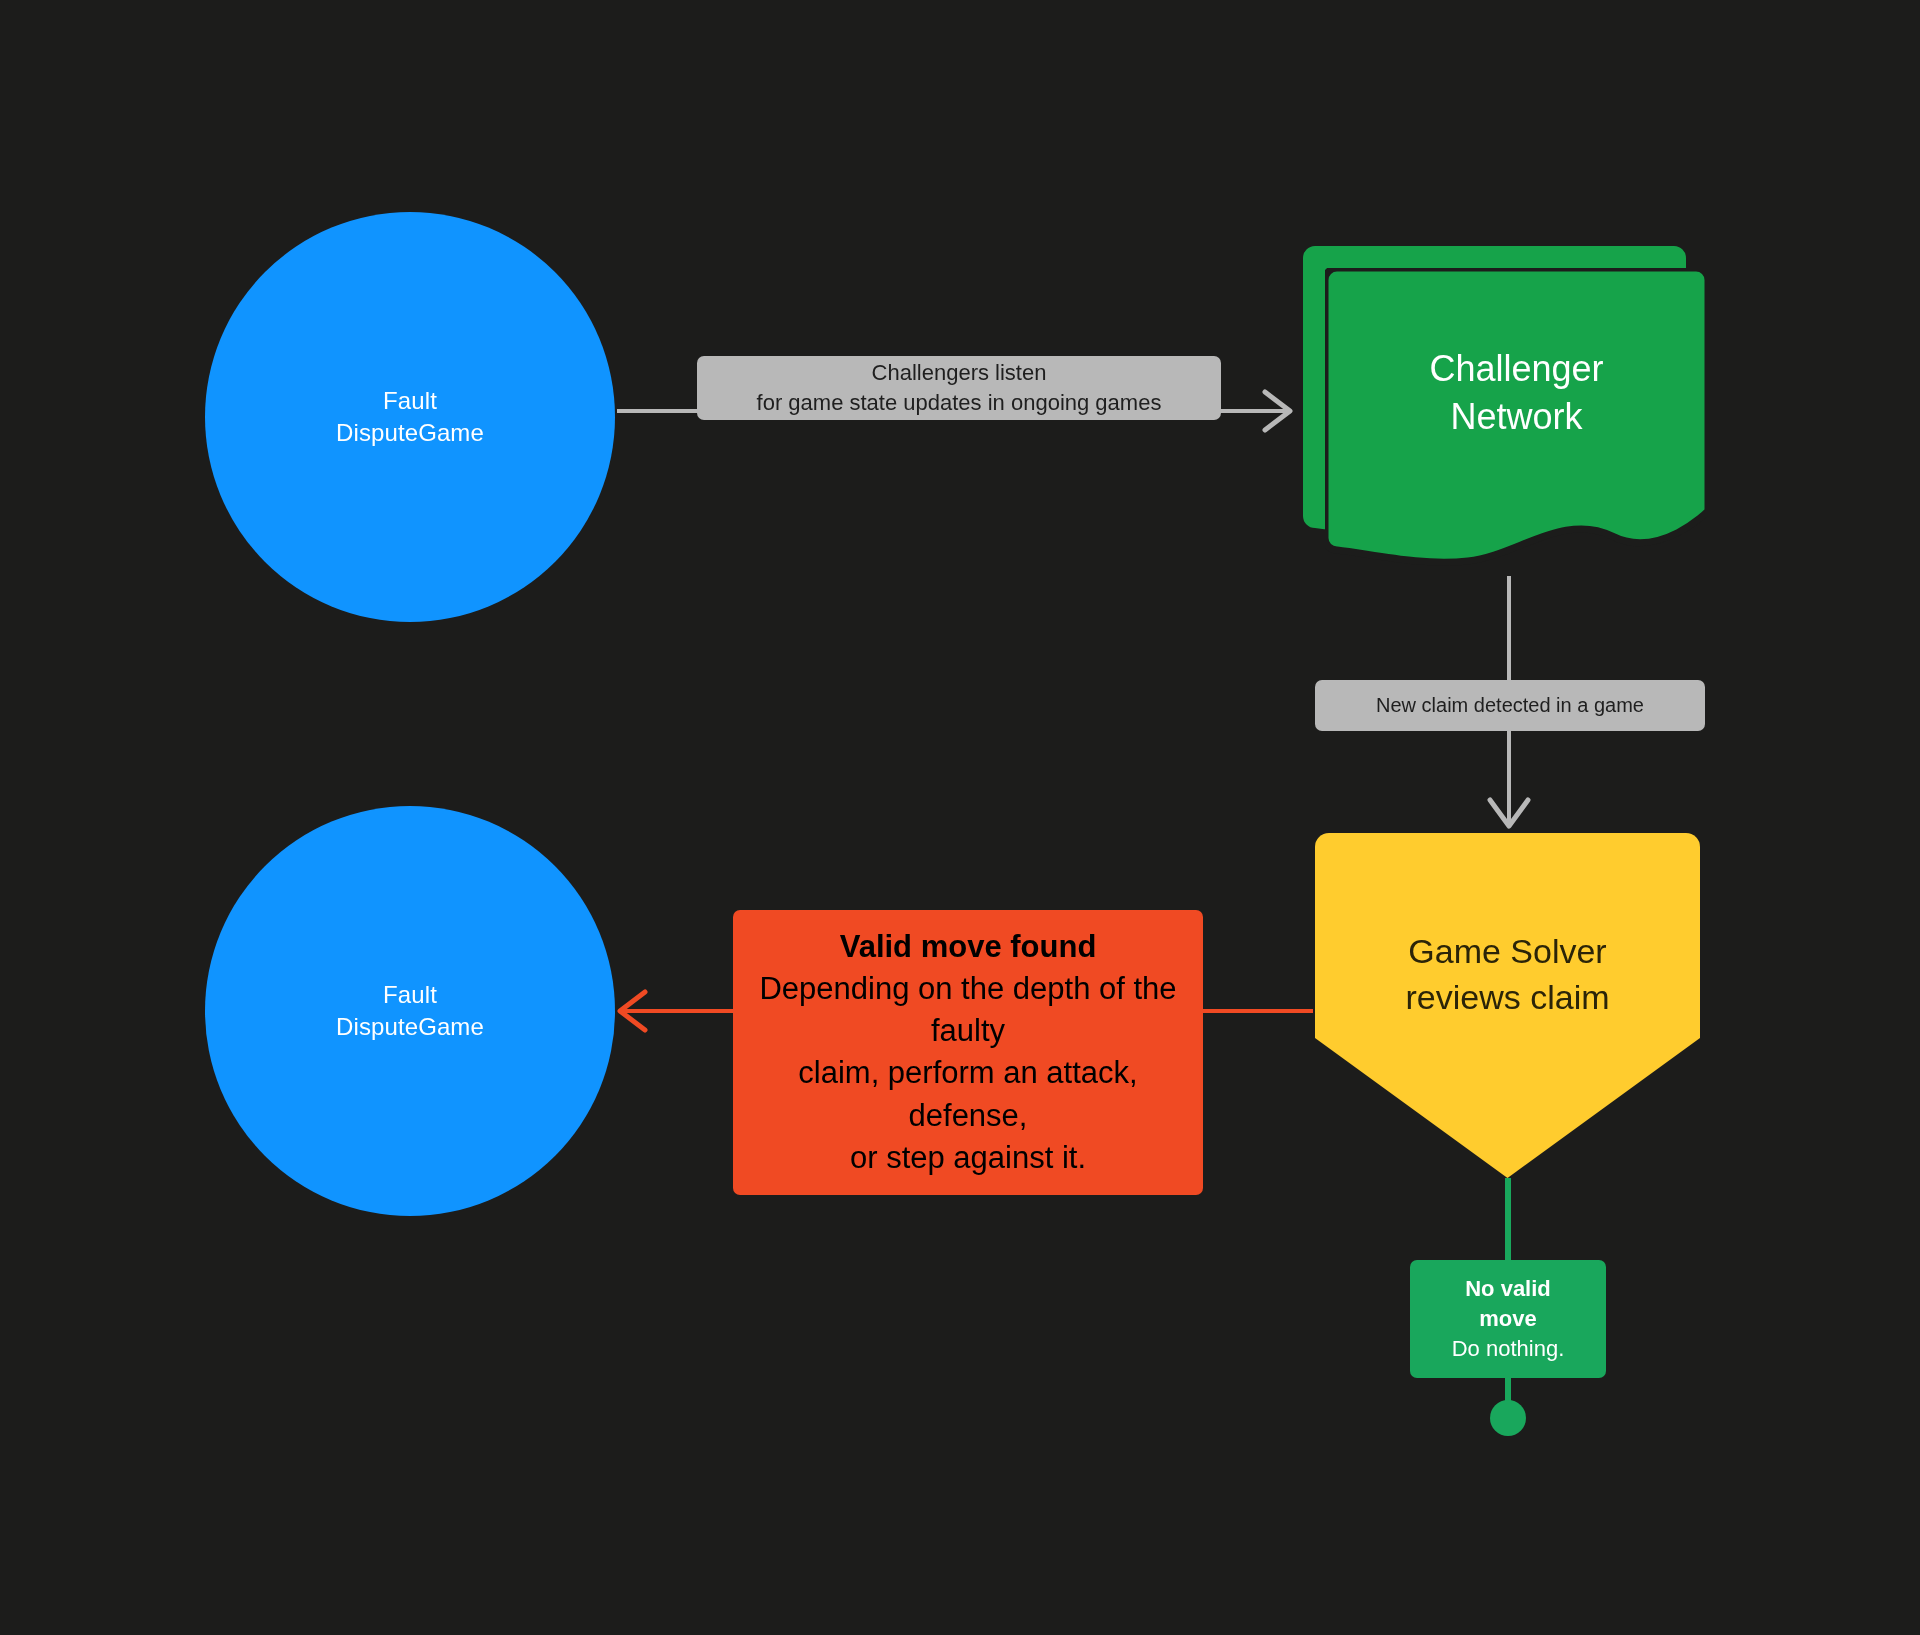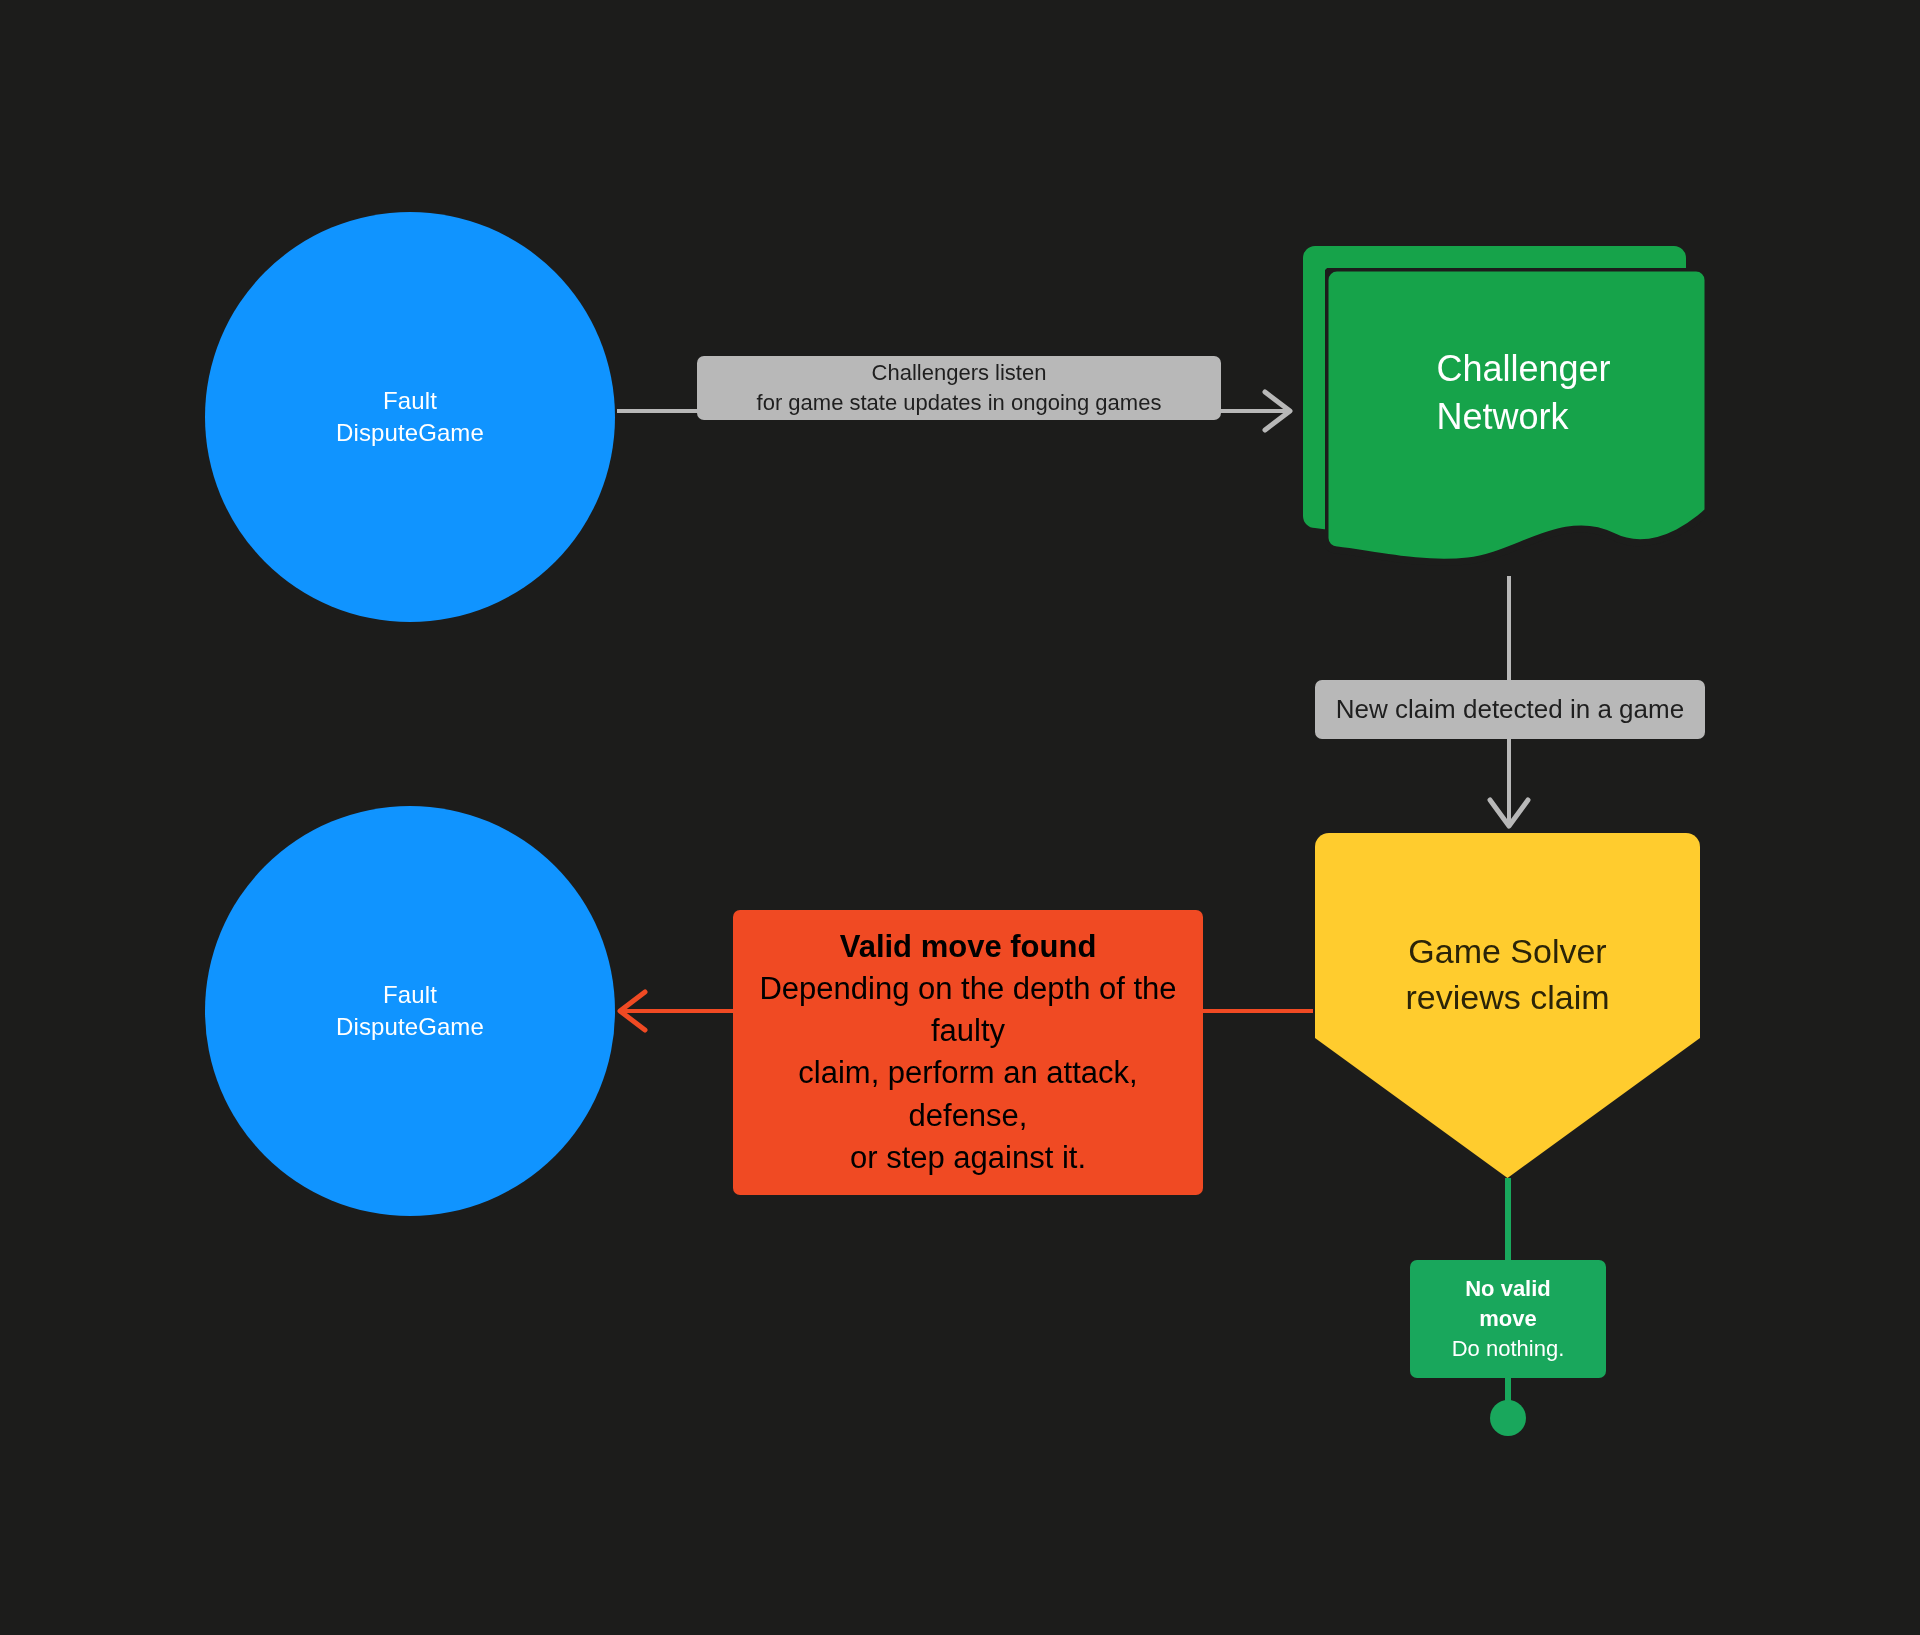--- a/index.html
+++ b/index.html
@@ -66,24 +66,24 @@
   }
   #node-challenger-network .doc-label {
     position: absolute;
     left: 22px;
     top: 22px;
     width: 383px;
     height: 250px;
     display: flex;
     align-items: center;
     justify-content: center;
+    text-align: center;
     color: #FFFFFF;
     font-size: 36px;
     line-height: 1.32;
-    padding-left: 7px;
   }
 
   
   #node-game-solver {
     position: absolute;
     left: 1315px;
     top: 833px;
     width: 385px;
     height: 345px;
   }
@@ -123,21 +123,21 @@
     color: #1F1F1F;
     font-size: 22px;
   }
   #label-new-claim {
     left: 1315px;
     top: 680px;
     width: 390px;
     padding: 12px 16px;
     background: #B8B8B8;
     color: #1F1F1F;
-    font-size: 26px;
+    font-size: 20px;
   }
   #label-valid-move {
     left: 733px;
     top: 910px;
     width: 470px;
     padding: 16px 18px;
     background: #F04A23;
     color: #000000;
     font-size: 31px;
   }

